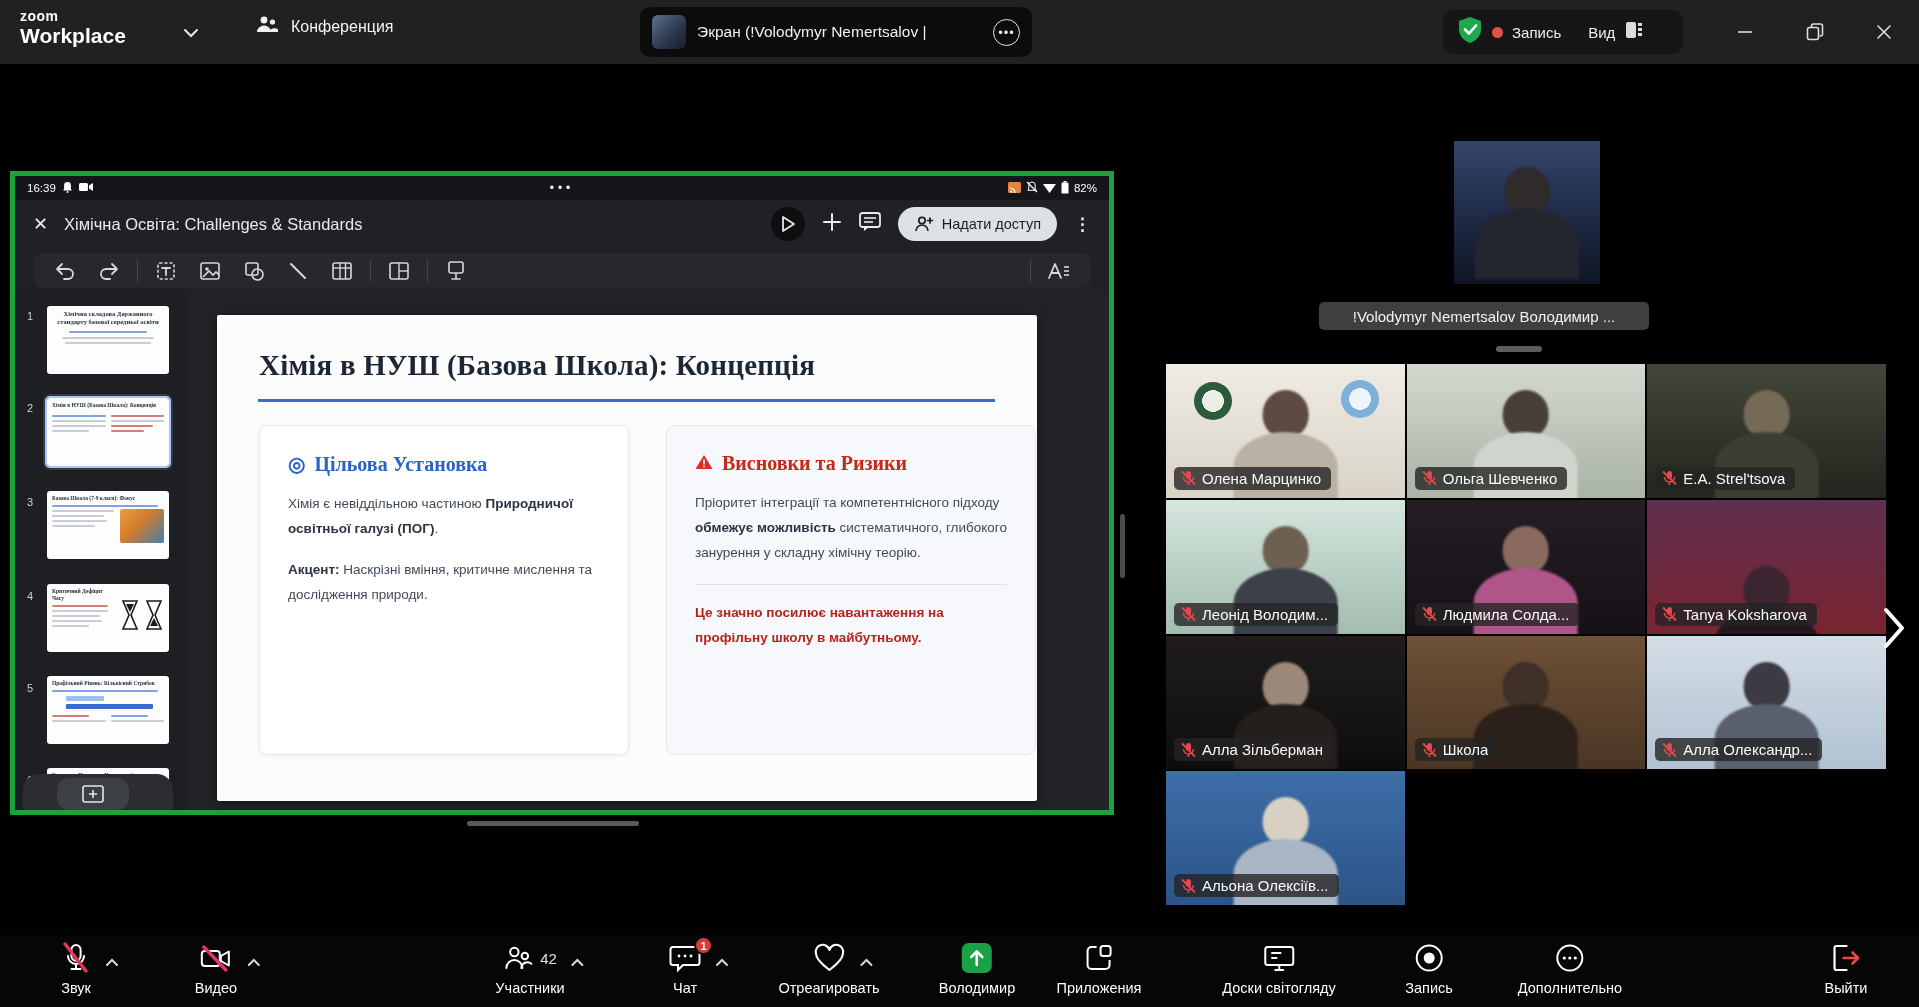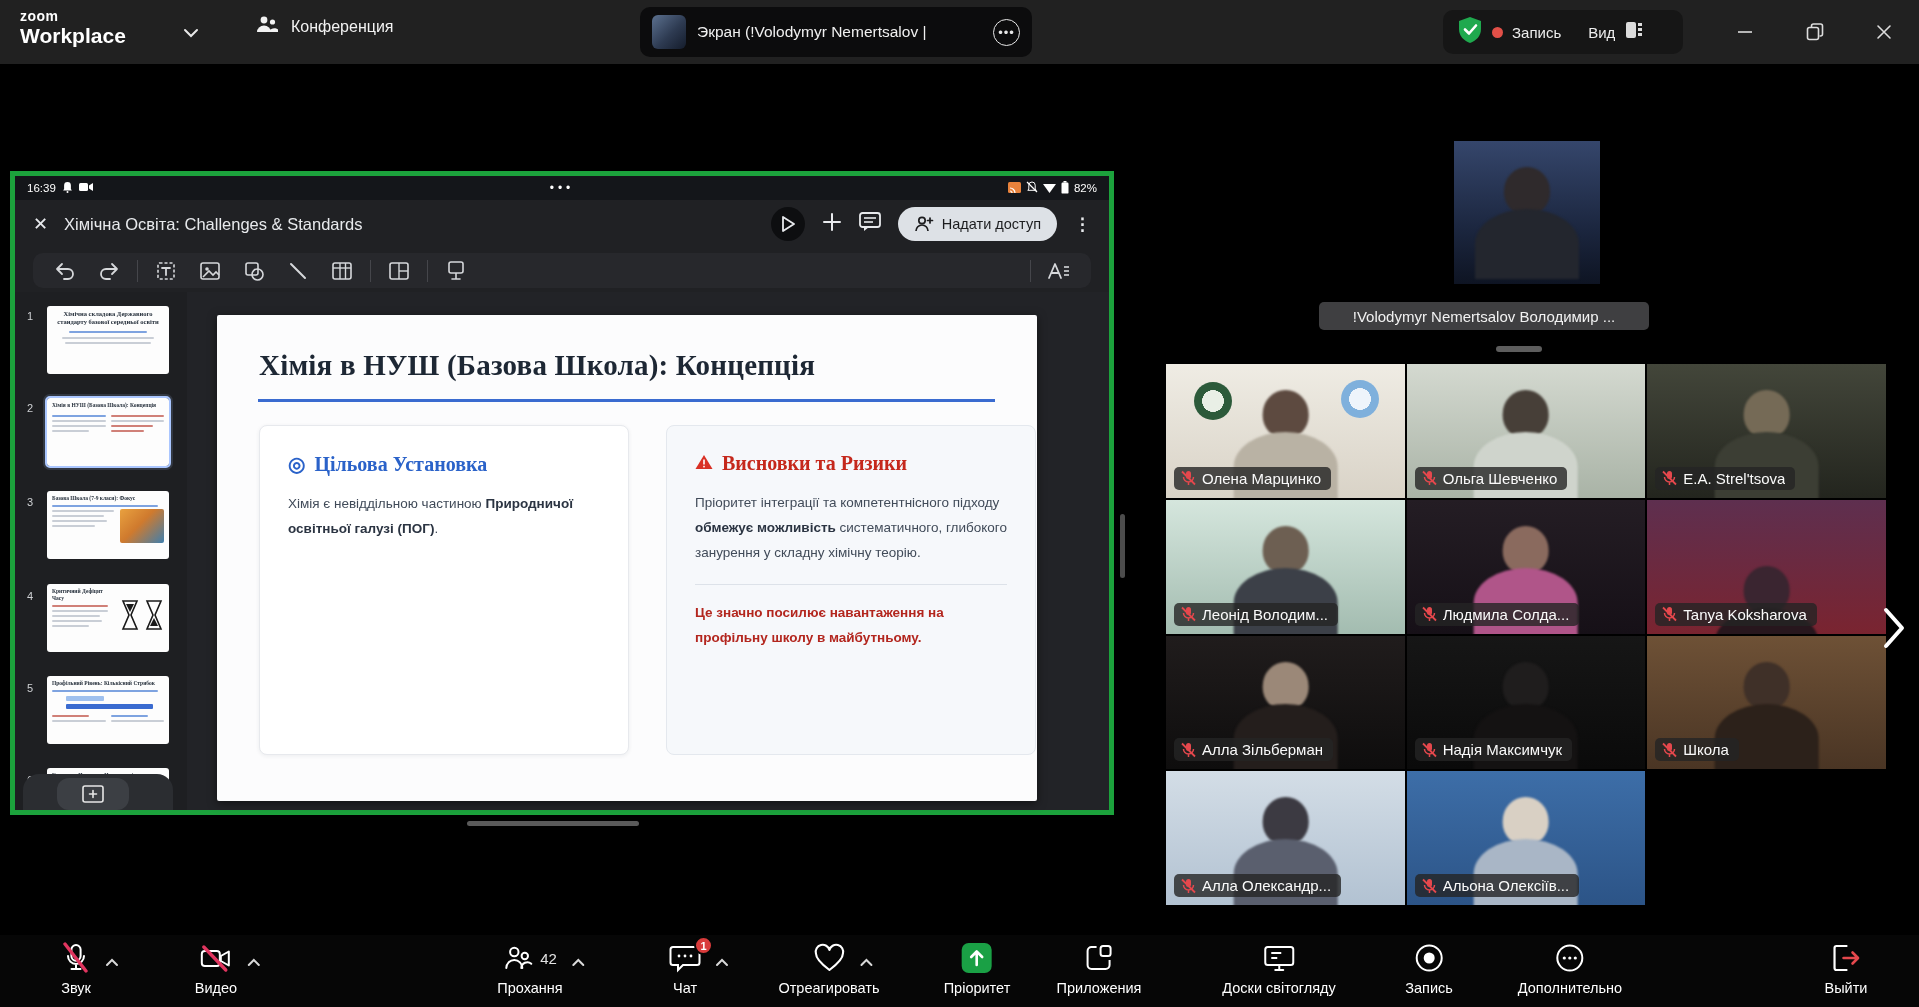--- a/index.html
+++ b/index.html
@@ -465,20 +465,21 @@
           <div id="slide">
             <div class="slide-title">Хімія в НУШ (Базова Школа): Концепція</div>
             <div class="slide-rule"></div>
             <div class="cards">
               <div class="card left">
                 <div class="card-h blue">
                   <span>◎</span>
                   <span>Цільова Установка</span>
                 </div>
                 <p><span>Хімія є невіддільною частиною </span><b>Природничої освітньої галузі (ПОГ)</b><span>.</span></p>
+                <p><b>Акцент:</b><span> Наскрізні вміння, критичне мислення та дослідження природи.</span></p>
               </div>
               <div class="card right">
                 <div class="card-h red">
                   <span>
                     <svg width="18" height="16" viewBox="0 0 18 16">
                         <path d="M9 1 L17.5 15 H0.5 Z" fill="#d93025"></path>
                         <rect x="8.2" y="5.5" width="1.6" height="5" fill="#fff"></rect>
                         <rect x="8.2" y="11.8" width="1.6" height="1.6" fill="#fff"></rect>
                       </svg>
                   </span>
@@ -578,31 +579,20 @@
         <div class="person"></div>
         <div class="pill">
           <svg width="15" height="16" viewBox="0 0 15 16">
               <rect x="5" y="1" width="5" height="8" rx="2.5" fill="#e5484d"></rect>
               <path d="M2.5 7 a5 5 0 0 0 10 0 M7.5 12 v3" fill="none" stroke="#e5484d" stroke-width="1.5"></path>
               <line x1="1" y1="1.5" x2="14" y2="14.5" stroke="#e5484d" stroke-width="1.8"></line>
             </svg>
           <span>Алла Зільберман</span>
         </div>
       </div>
-      <div class="tile t9">
-        <div class="person"></div>
-        <div class="pill">
-          <svg width="15" height="16" viewBox="0 0 15 16">
-              <rect x="5" y="1" width="5" height="8" rx="2.5" fill="#e5484d"></rect>
-              <path d="M2.5 7 a5 5 0 0 0 10 0 M7.5 12 v3" fill="none" stroke="#e5484d" stroke-width="1.5"></path>
-              <line x1="1" y1="1.5" x2="14" y2="14.5" stroke="#e5484d" stroke-width="1.8"></line>
-            </svg>
-          <span>Надія Максимчук</span>
-        </div>
-      </div>
       <div class="tile t10">
         <div class="person"></div>
         <div class="pill">
           <svg width="15" height="16" viewBox="0 0 15 16">
               <rect x="5" y="1" width="5" height="8" rx="2.5" fill="#e5484d"></rect>
               <path d="M2.5 7 a5 5 0 0 0 10 0 M7.5 12 v3" fill="none" stroke="#e5484d" stroke-width="1.5"></path>
               <line x1="1" y1="1.5" x2="14" y2="14.5" stroke="#e5484d" stroke-width="1.8"></line>
             </svg>
           <span>Школа</span>
         </div>
@@ -680,21 +670,21 @@
             <circle cx="21.5" cy="13" r="3.2" fill="none" stroke="#fff" stroke-width="2"></circle>
             <path d="M18 25 a6 6 0 0 1 10 -4.2" fill="none" stroke="#fff" stroke-width="2" stroke-linecap="round"></path>
           </svg>
         <span class="count">42</span>
         <span class="chev">
           <svg width="14" height="9" viewBox="0 0 14 9">
               <polyline points="2,7 7,2 12,7" fill="none" stroke="#d8d8d8" stroke-width="2" stroke-linecap="round"></polyline>
             </svg>
         </span>
       </div>
-      <span class="lbl">Прохання</span>
+      <span class="lbl">Участники</span>
     </div>
 
     <div class="ctl" id="ctl-chat">
       <div class="icon-row">
         <span style="position:relative; display:inline-flex;">
           <svg width="32" height="30" viewBox="0 0 32 30">
               <path d="M4 4 h24 a2.5 2.5 0 0 1 2.5 2.5 v13 a2.5 2.5 0 0 1 -2.5 2.5 H14 l-5 5 v-5 H4 a2.5 2.5 0 0 1 -2.5 -2.5 v-13 A2.5 2.5 0 0 1 4 4 Z" fill="none" stroke="#fff" stroke-width="2"></path>
               <circle cx="10" cy="13" r="1.4" fill="#fff"></circle>
               <circle cx="16" cy="13" r="1.4" fill="#fff"></circle>
               <circle cx="22" cy="13" r="1.4" fill="#fff"></circle>
@@ -724,21 +714,21 @@
       <span class="lbl">Отреагировать</span>
     </div>
 
     <div class="ctl" id="ctl-share">
       <div class="icon-row">
         <svg width="32" height="32" viewBox="0 0 32 32">
             <rect x="1" y="1" width="30" height="30" rx="7" fill="#1aa045"></rect>
             <path d="M16 23 V10 M10.5 15 L16 9.5 L21.5 15" fill="none" stroke="#fff" stroke-width="2.6" stroke-linecap="round" stroke-linejoin="round"></path>
           </svg>
       </div>
-      <span class="lbl">Пріоритет</span>
+      <span class="lbl">Володимир</span>
     </div>
 
     <div class="ctl" id="ctl-apps">
       <div class="icon-row">
         <svg width="30" height="30" viewBox="0 0 30 30">
             <path d="M13 4 H8 a4 4 0 0 0 -4 4 v14 a4 4 0 0 0 4 4 h14 a4 4 0 0 0 4 -4 v-5" fill="none" stroke="#fff" stroke-width="2"></path>
             <rect x="17" y="3" width="10" height="10" rx="2.5" fill="none" stroke="#fff" stroke-width="2"></rect>
           </svg>
       </div>
       <span class="lbl">Приложения</span>

